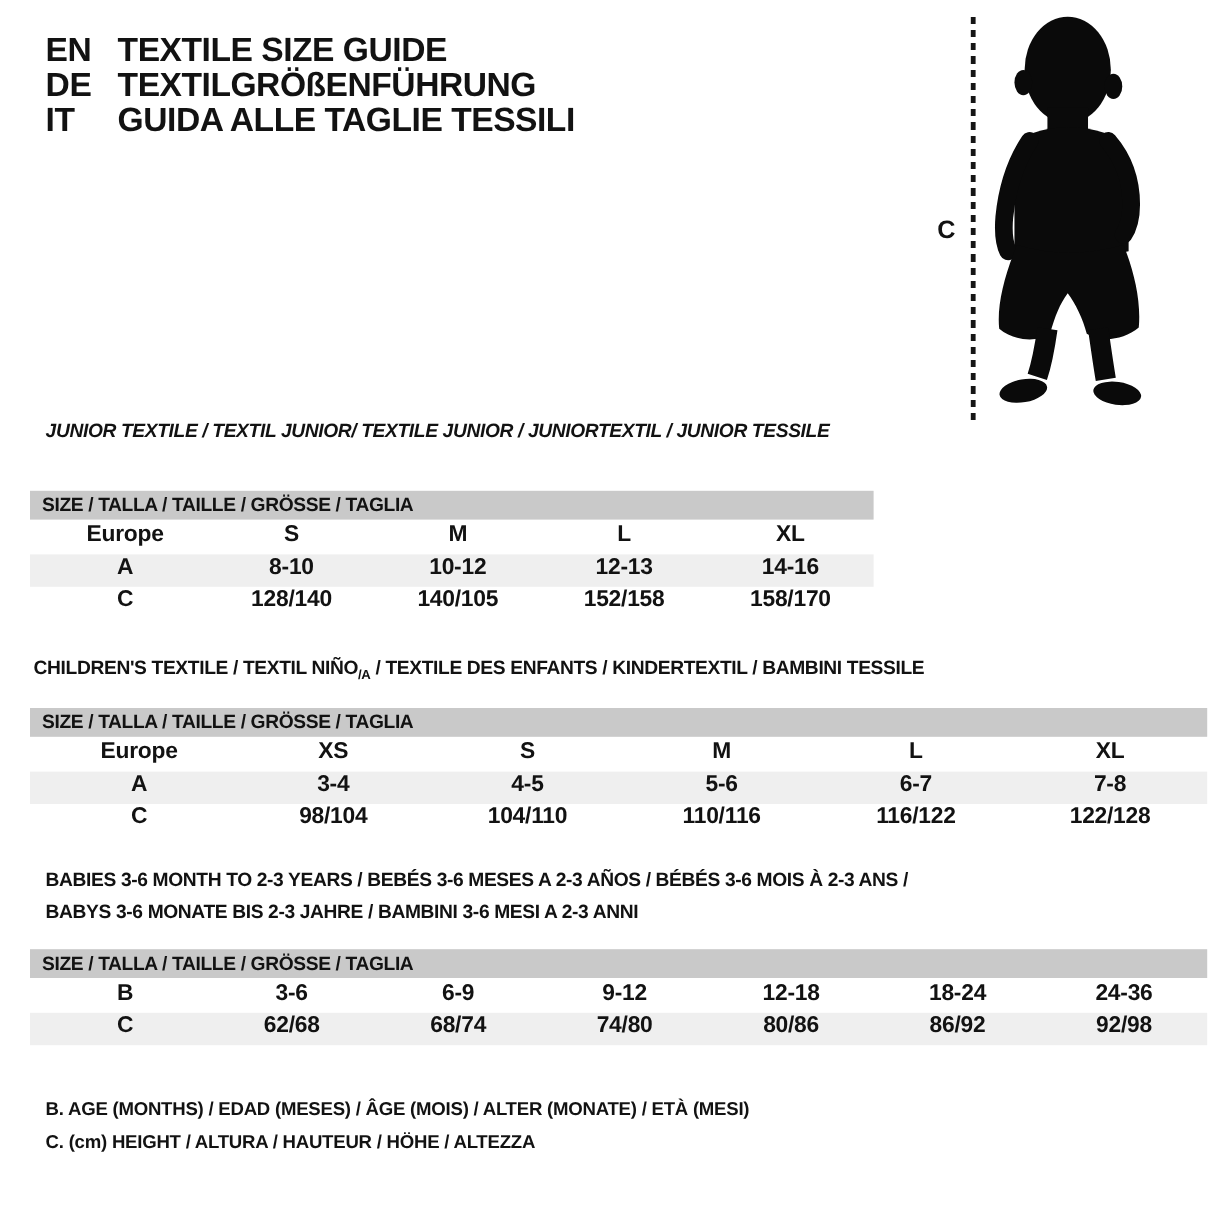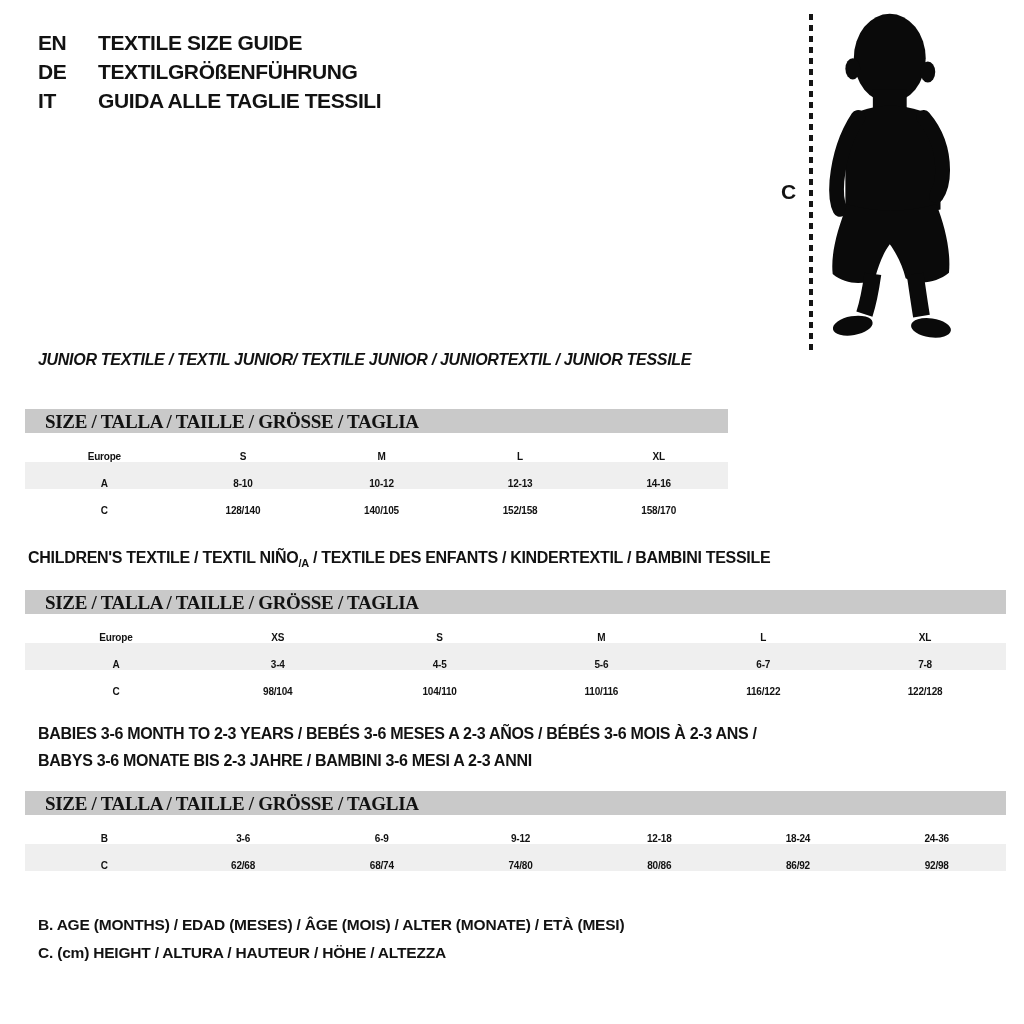--- a/index.html
+++ b/index.html
@@ -5,42 +5,42 @@
   html,body{margin:0;padding:0;}
   body{
     width:1024px;height:1024px;background:#ffffff;position:relative;overflow:hidden;
     font-family:"Liberation Sans",sans-serif;color:#121212;font-weight:bold;
     -webkit-font-smoothing:antialiased;
   }
   .abs{position:absolute;}
 
   
   .lang-list{left:38px;top:26px;}
-  .lang-row{display:flex;height:29px;align-items:flex-end;font-size:21px;letter-spacing:-0.4px;}
+  .lang-row{display:flex;height:29px;align-items:flex-start;font-size:28px;letter-spacing:-0.4px;}
   .lang-code{width:60px;}
 
   
   .dotted-line{
     left:809px;top:14px;width:4px;height:340px;
     background:repeating-linear-gradient(to bottom,#151515 0 6px,transparent 6px 11px);
   }
   .c-label{left:781px;top:180px;font-size:21px;}
   .silhouette{left:820px;top:12px;}
 
   
   .sec-title{font-size:16px;letter-spacing:-0.3px;line-height:27px;white-space:nowrap;}
   .sub-sm{font-size:11px;vertical-align:sub;}
 
   
   .size-table{position:absolute;}
   .size-band{
-    background:#c9c9c9;height:24px;line-height:25px;padding-left:20px;
-    font-size:19px;letter-spacing:-0.3px;margin-bottom:2px;font-family:Liberation Serif, serif;
+    background:#c9c9c9;height:24px;line-height:25px;padding-left:10px;
+    font-size:16px;letter-spacing:-0.3px;margin-bottom:2px;
   }
-  .trow{display:flex;height:27px;align-items:flex-end;font-size:10px;letter-spacing:-0.2px;}
+  .trow{display:flex;height:27px;align-items:flex-start;font-size:19px;letter-spacing:-0.2px;}
   .trow .lbl{width:110px;padding-left:10px;box-sizing:border-box;text-align:left;flex:none;}
   .trow .c{flex:1;text-align:center;}
   .r-alt{background:#efefef;}
 
   
   .notes{left:38px;top:911px;}
   .note-line{height:28px;line-height:28px;font-size:15.5px;letter-spacing:-0.2px;white-space:nowrap;}
 </style>
 </head>
 <body>

